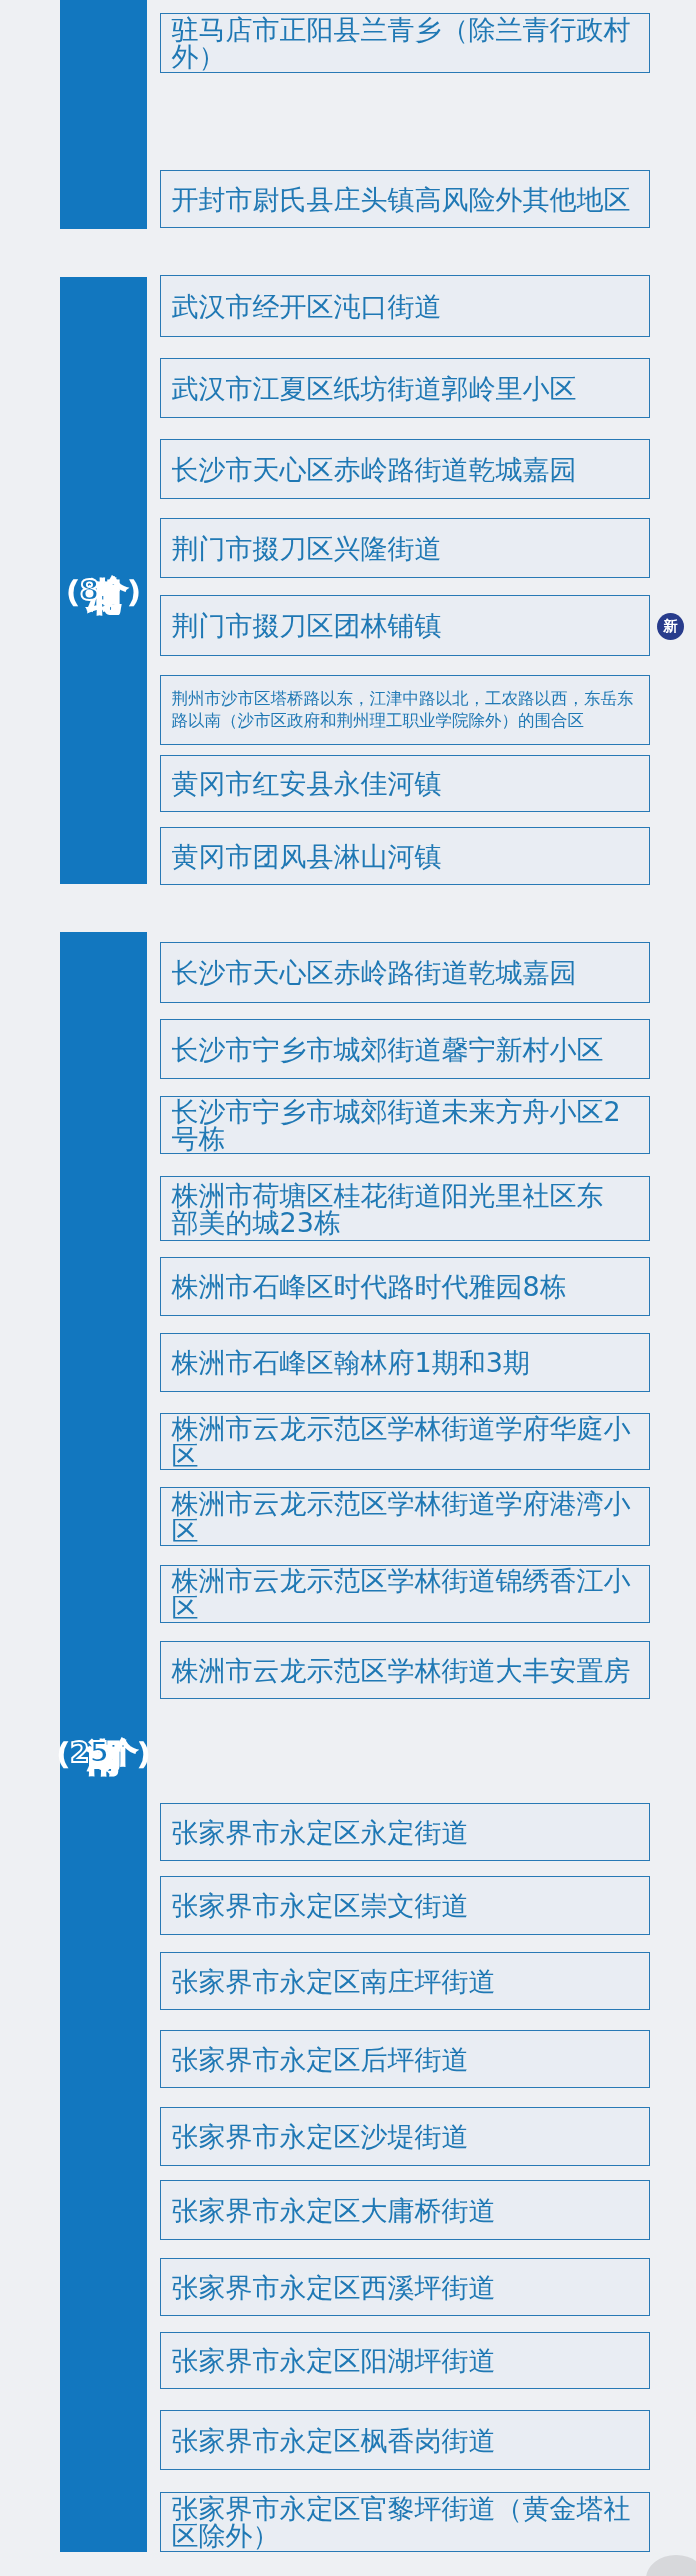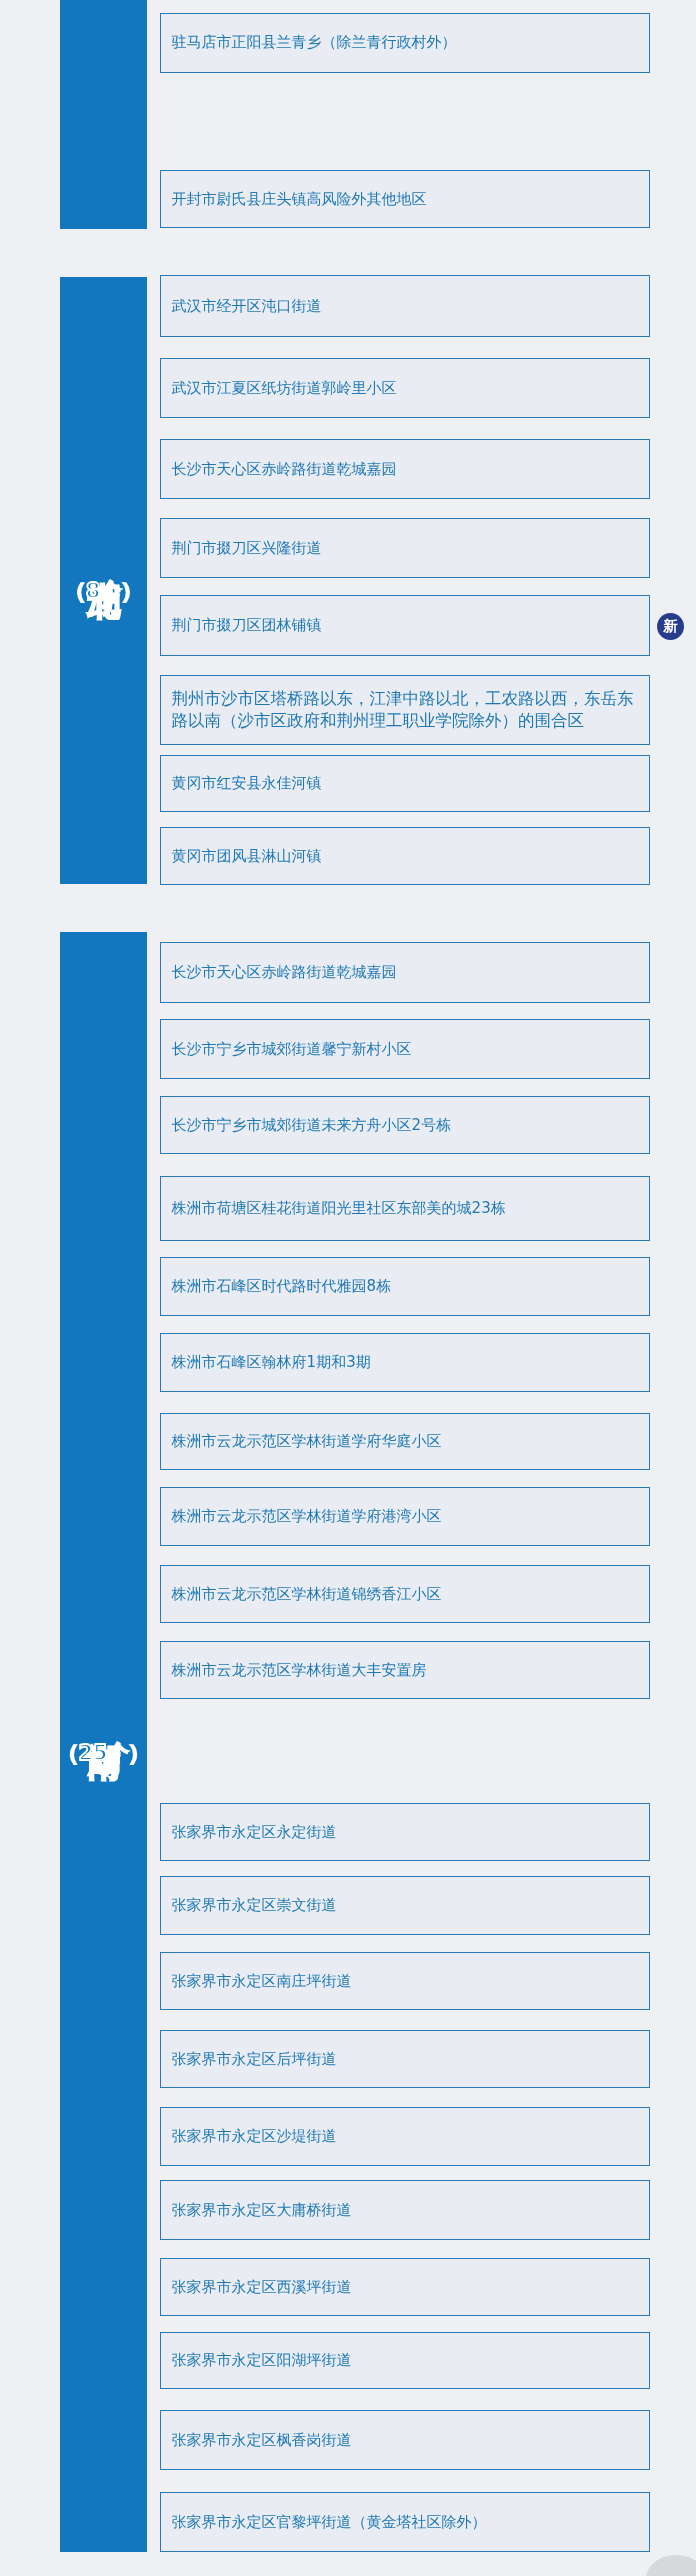--- a/index.html
+++ b/index.html
@@ -17,32 +17,32 @@
     display:flex; flex-direction:column; align-items:center; justify-content:center;
     overflow:visible;
   }
   .prov {
     writing-mode:vertical-lr; text-orientation:upright;
     font-size:33px; line-height:1.12; font-weight:700;
     color:#1277bf; -webkit-text-stroke:1.9px #ffffff;
     letter-spacing:3.9px;
   }
   .count {
-    margin-top:13.5px; font-size:21px; font-weight:700;
+    margin-top:13.5px; font-size:28px; font-weight:700;
     color:#1277bf; -webkit-text-stroke:1.9px #ffffff;
     white-space:nowrap;
   }
   .box {
     position:absolute; left:160px; width:490px; box-sizing:border-box;
     background:#e9edf3; border:1.9px solid #2879b5;
     display:flex; align-items:center;
     padding:0 7.7px 0 10.6px; overflow:hidden;
   }
   .box .txt {
-    font-size:15px; line-height:27px; color:#1f78b4; font-weight:500;
+    font-size:27px; line-height:27px; color:#1f78b4; font-weight:500;
   }
   .box.small .txt { font-size:16.5px; line-height:22px; }
   .box.wrap2 { padding-right:24px; }
   .badge {
     position:absolute; left:657px; top:613px; width:27px; height:27px;
     border-radius:50%; background:#283c8c; color:#ffffff;
     display:flex; align-items:center; justify-content:center;
     font-size:14.5px; font-weight:700;
   }
   .cutoff-blob {

